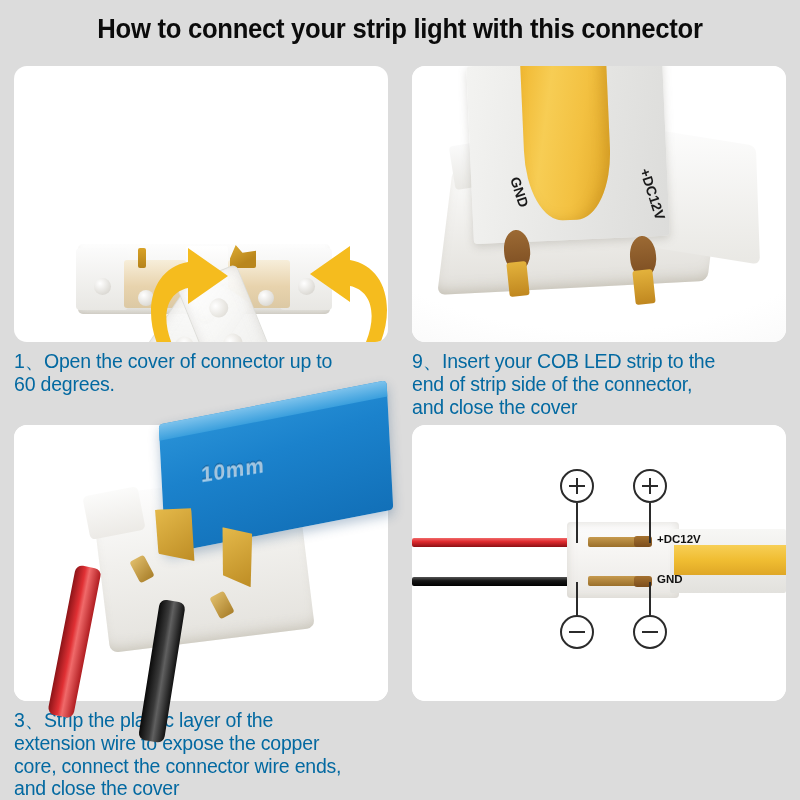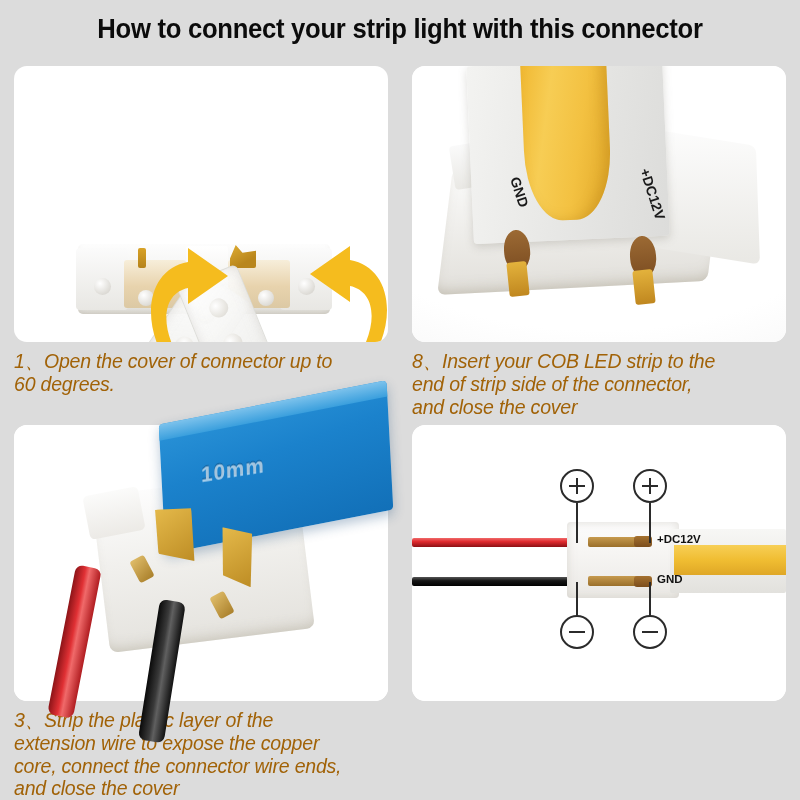--- a/index.html
+++ b/index.html
@@ -58,24 +58,23 @@
     background: #ffffff;
     border-radius: 13px;
     overflow: hidden;
   }
   .panel.p3 .photo { overflow: visible; }
 
   .caption {
     margin-top: 8px;
     font-size: 19.5px;
     line-height: 1.17;
-    color: #a16207;
+    color: #0369a1;
     letter-spacing: -0.2px;
     white-space: pre-line;
-    font-style: italic;
   }
 
   
   .conn1 {
     position: absolute;
     left: 50%;
     top: 152px;
     width: 252px;
     height: 96px;
     margin-left: -123px;
@@ -504,21 +503,21 @@
 
           <div class="c2-pad pl"></div>
           <div class="c2-pad pr"></div>
           <div class="c2-clip cl"></div>
           <div class="c2-clip cr"></div>
 
           <div class="lbl2 gnd">GND</div>
           <div class="lbl2 dc">+DC12V</div>
         </div>
       </div>
-      <div class="caption">8、Insert your COB LED strip to the
+      <div class="caption">9、Insert your COB LED strip to the
 end of strip side of the connector,
 and close the cover</div>
     </div>
 
     <div class="panel p3">
       <div class="photo">
         <div class="scene3">
           <div class="c3-body"></div>
           <div class="c3-ear"></div>
 

